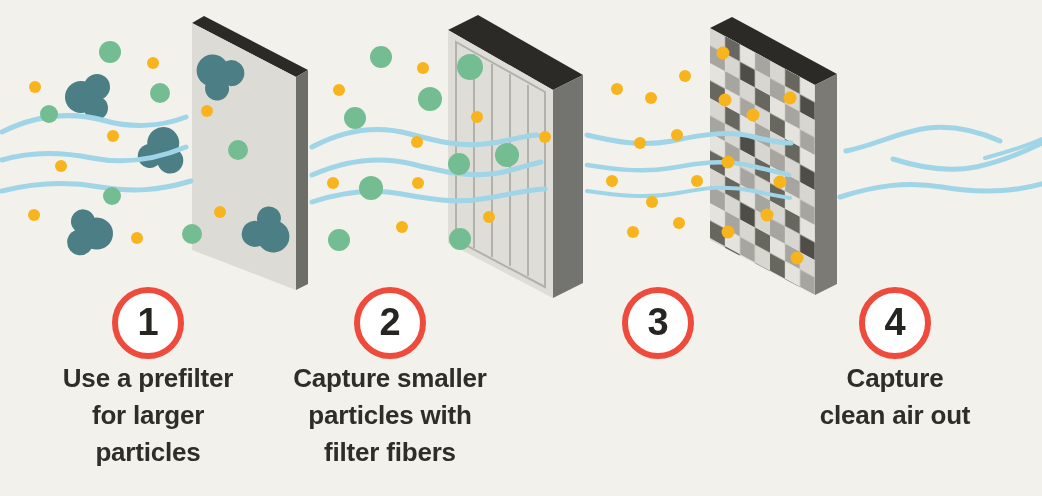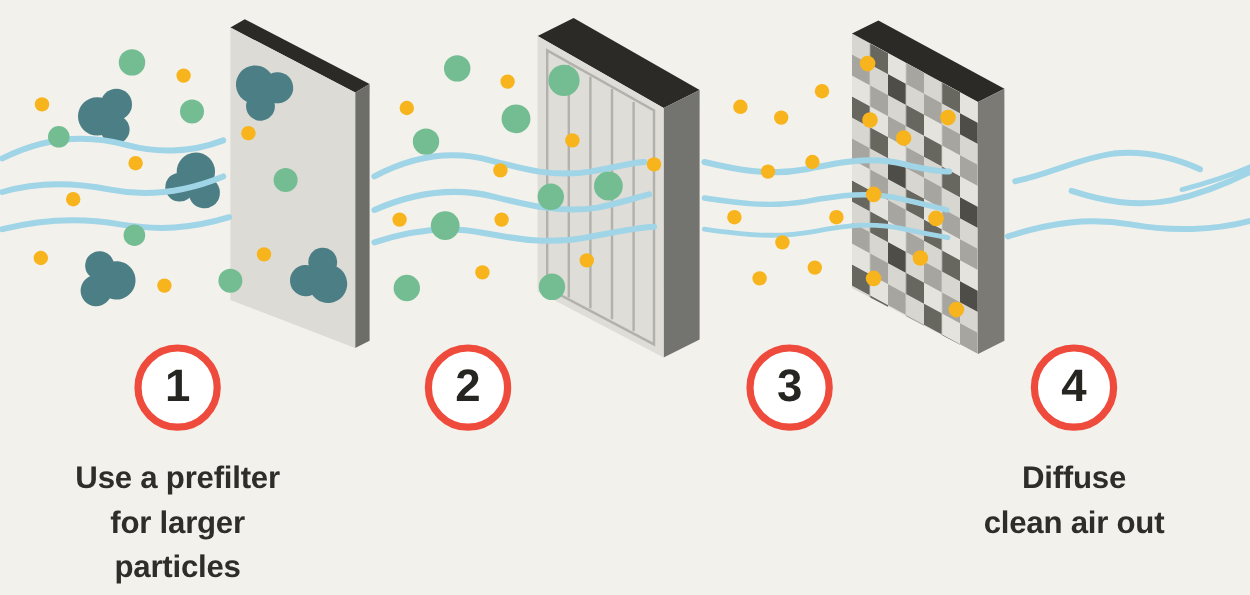--- a/index.html
+++ b/index.html
@@ -29,21 +29,21 @@
   .pside3{fill:var(--panel-side-3);}
   .pline{fill:none;stroke:var(--panel-line);stroke-width:2;}
   .ck-a{fill:var(--checker-light);} .ck-b{fill:var(--checker-lighter);}
   .ck-c{fill:var(--checker-mid);} .ck-d{fill:var(--checker-dark);} .ck-e{fill:var(--checker-darkest);}
 
   .step{position:absolute;top:287px;width:280px;display:flex;flex-direction:column;align-items:center;}
   .badge{box-sizing:border-box;width:72px;height:72px;border-radius:50%;
          border:6px solid var(--ring-red);background:var(--badge-fill);
          display:flex;align-items:center;justify-content:center;}
   .badge .num{font-size:38px;font-weight:bold;color:var(--number-ink);line-height:1;padding-bottom:2px;}
-  .caption{margin-top:21px;font-size:26px;font-weight:bold;line-height:37px;
+  .caption{margin-top:1px;font-size:26px;font-weight:bold;line-height:37px;
            color:var(--caption-ink);text-align:center;white-space:pre-line;letter-spacing:-0.2px;}
 </style>
 </head>
 <body>
 
 <div class="canvas">
 
   <svg class="illustration" width="1042" height="496" viewBox="0 0 1042 496" xmlns="http://www.w3.org/2000/svg">
     <defs>
       <pattern id="checker" width="60" height="70" patternUnits="userSpaceOnUse" patternTransform="translate(710,28) skewY(28.5)">
@@ -202,29 +202,32 @@
     </div>
     <div class="caption">Use a prefilter
 for larger
 particles</div>
   </div>
 
   <div class="step" style="left:250px;">
     <div class="badge">
       <span class="num">2</span>
     </div>
+    <div class="caption">Capture smaller
+particles with
+filter fibers</div>
   </div>
 
   <div class="step" style="left:518px;">
     <div class="badge">
       <span class="num">3</span>
     </div>
   </div>
 
   <div class="step" style="left:755px;">
     <div class="badge">
       <span class="num">4</span>
     </div>
-    <div class="caption">Diffuse
+    <div class="caption">Capture
 clean air out</div>
   </div>
 
 </div>
 
 </body></html>

